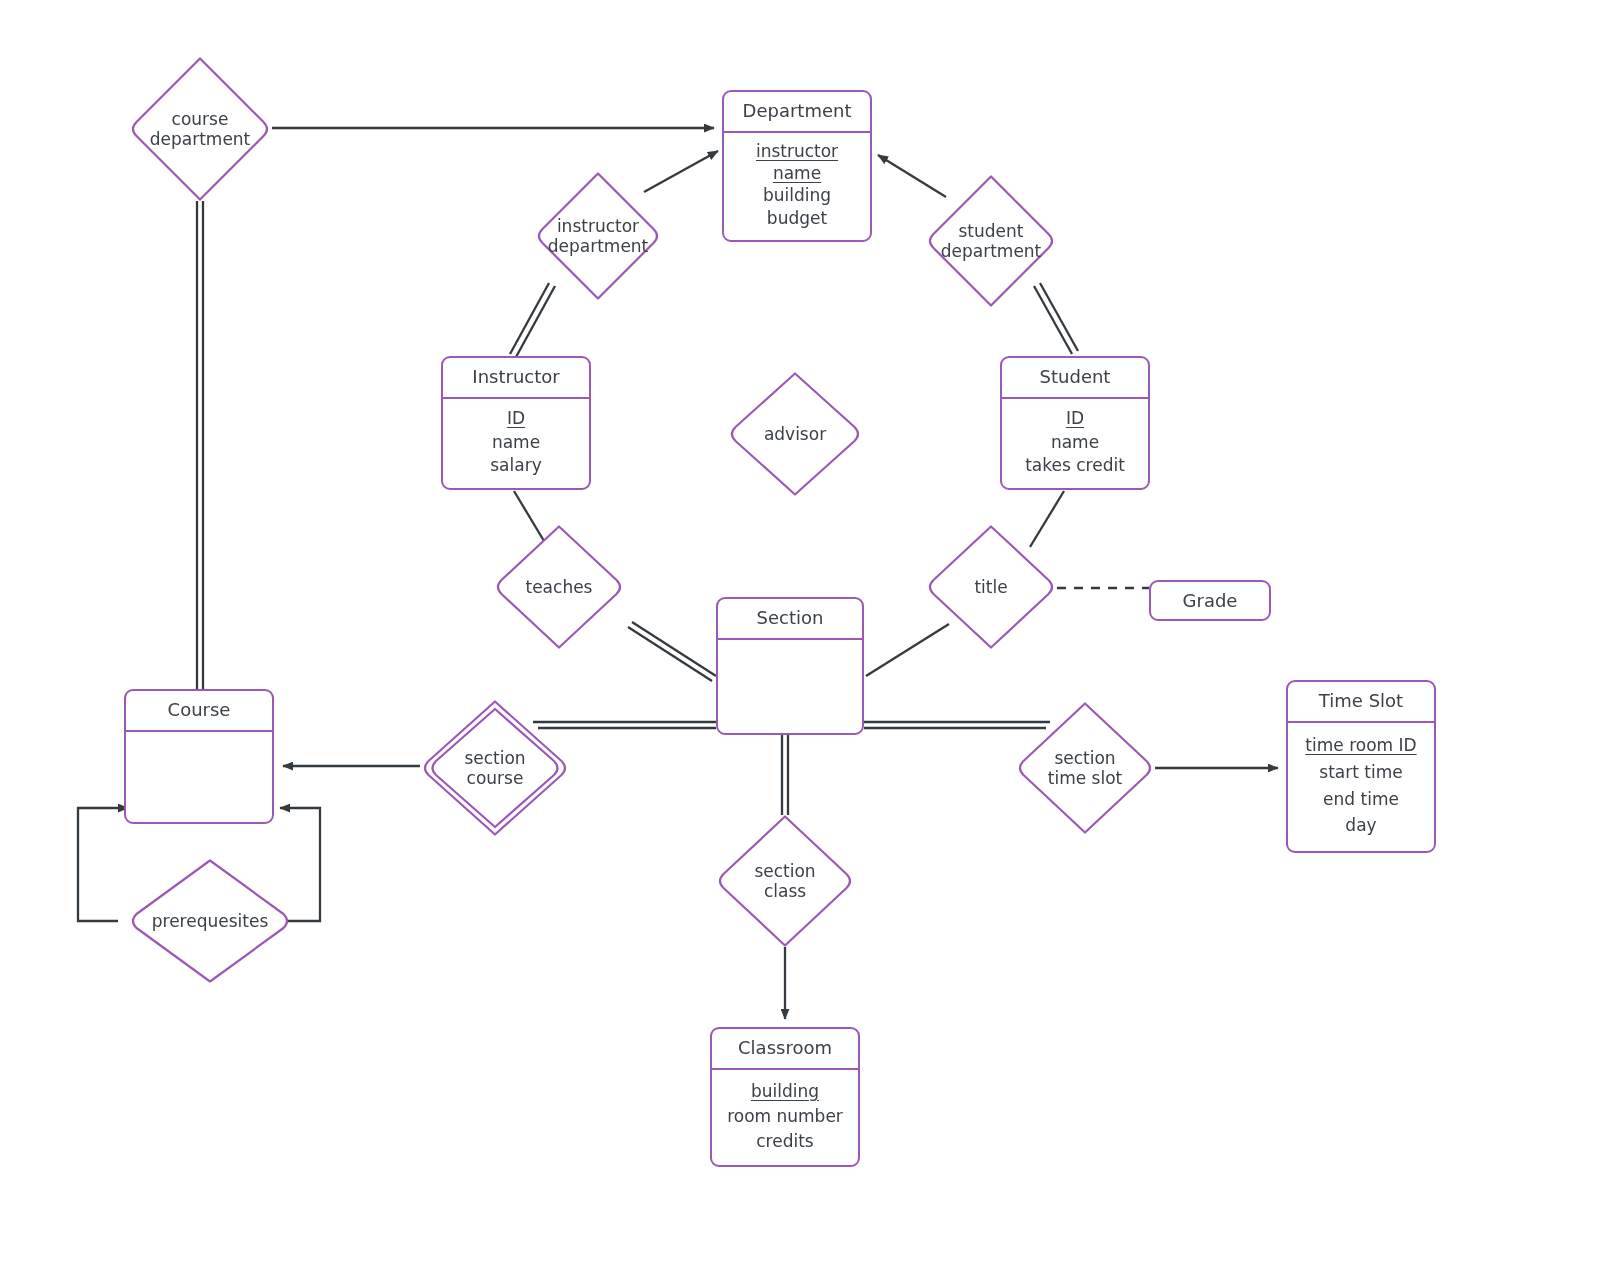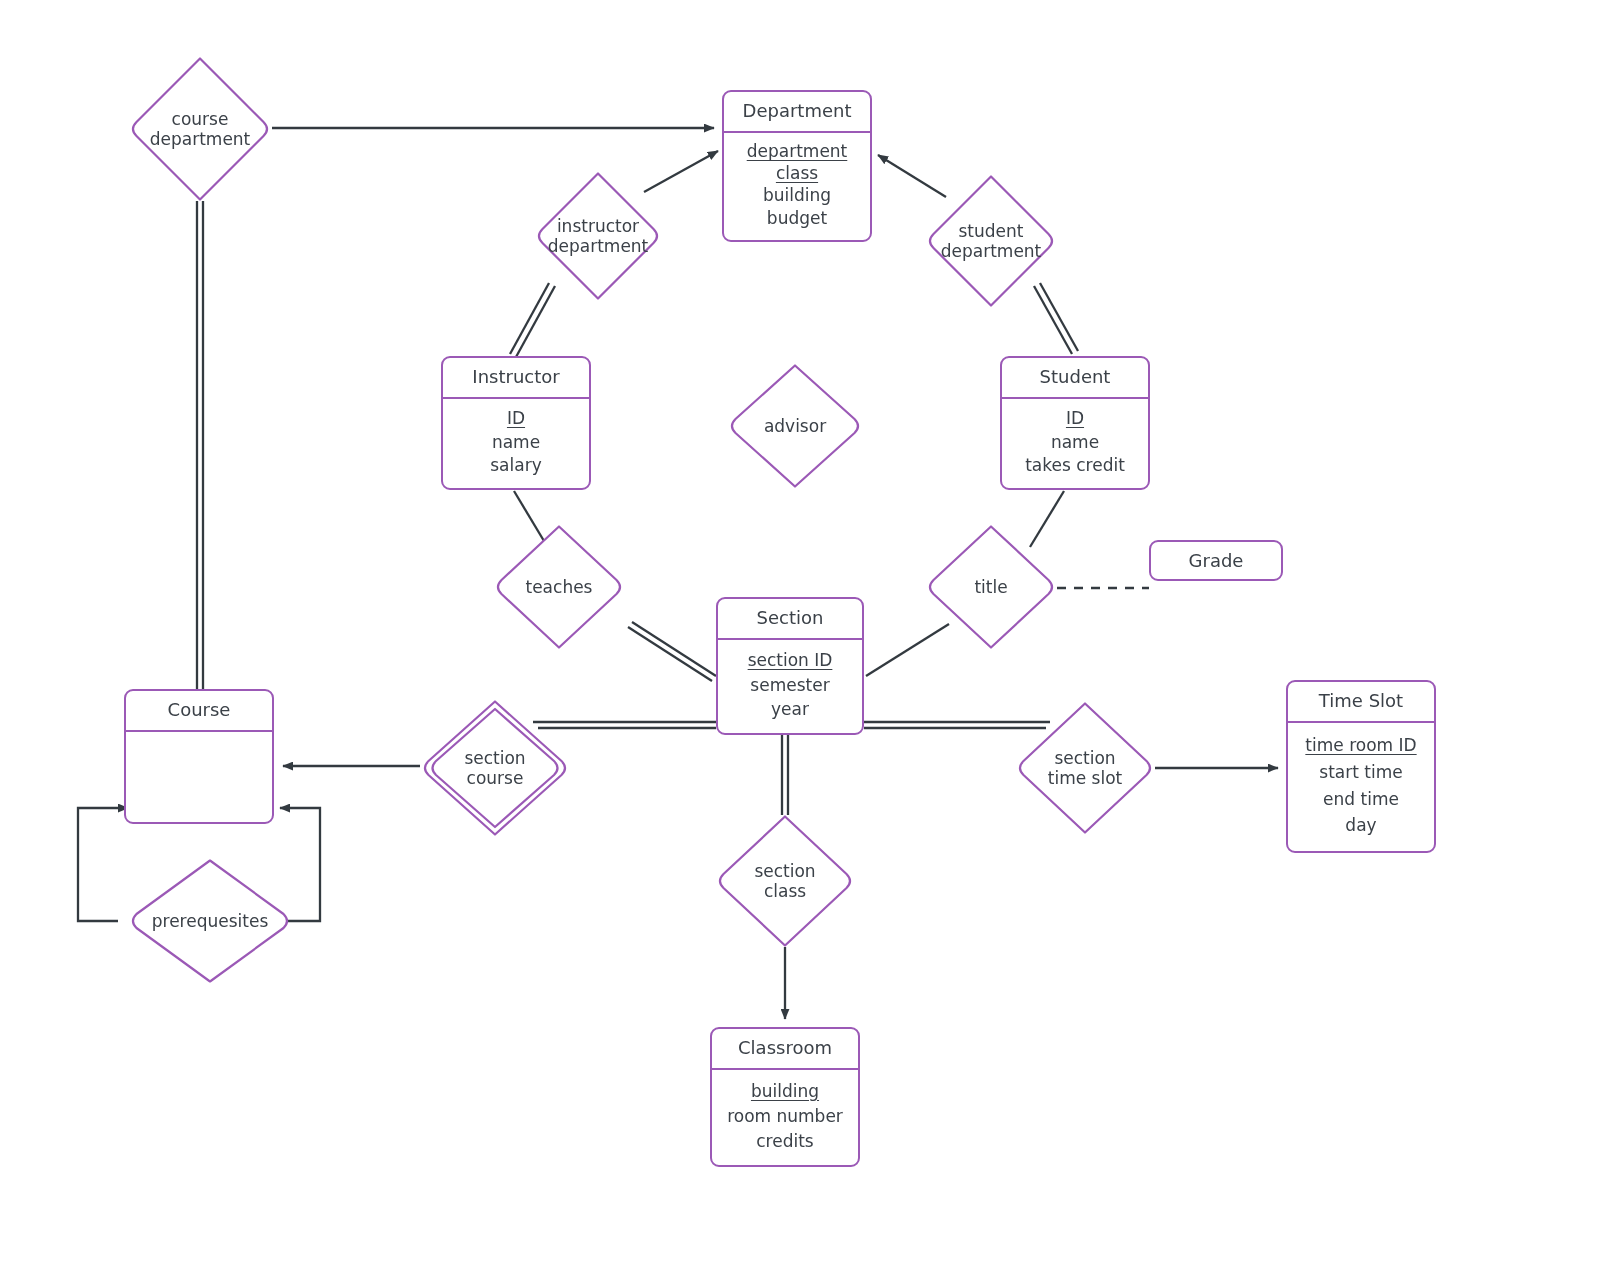--- a/index.html
+++ b/index.html
@@ -168,21 +168,21 @@
       <path d="M 118,921 L 78,921 L 78,808 L 128,808" marker-end="url(#arrowhead)"></path>
 
       <path d="M 282,921 L 320,921 L 320,808 L 280,808" marker-end="url(#arrowhead)"></path>
     </g>
   </svg>
 
   <div id="entities">
       <div class="entity" style="left: 722px; top: 90px; width: 150px; height: 152px;">
         <div class="entity-title">Department</div>
         <div class="entity-attrs">
-          <div class="attr key wrap">department class</div>
+          <div class="attr key wrap">instructor name</div>
           <div class="attr">building</div>
           <div class="attr">budget</div>
         </div>
       </div>
       <div class="entity" style="left: 441px; top: 356px; width: 150px; height: 134px;">
         <div class="entity-title">Instructor</div>
         <div class="entity-attrs">
           <div class="attr key">ID</div>
           <div class="attr">name</div>
           <div class="attr">salary</div>
@@ -191,25 +191,20 @@
       <div class="entity" style="left: 1000px; top: 356px; width: 150px; height: 134px;">
         <div class="entity-title">Student</div>
         <div class="entity-attrs">
           <div class="attr key">ID</div>
           <div class="attr">name</div>
           <div class="attr">takes credit</div>
         </div>
       </div>
       <div class="entity" style="left: 716px; top: 597px; width: 148px; height: 138px;">
         <div class="entity-title">Section</div>
-        <div class="entity-attrs">
-          <div class="attr key">section ID</div>
-          <div class="attr">semester</div>
-          <div class="attr">year</div>
-        </div>
       </div>
       <div class="entity" style="left: 124px; top: 689px; width: 150px; height: 135px;">
         <div class="entity-title">Course</div>
       </div>
       <div class="entity" style="left: 1286px; top: 680px; width: 150px; height: 173px;">
         <div class="entity-title">Time Slot</div>
         <div class="entity-attrs">
           <div class="attr key">time room ID</div>
           <div class="attr">start time</div>
           <div class="attr">end time</div>
@@ -220,21 +215,21 @@
         <div class="entity-title">Classroom</div>
         <div class="entity-attrs">
           <div class="attr key">building</div>
           <div class="attr">room number</div>
           <div class="attr">credits</div>
         </div>
       </div>
     </div>
 
   <div id="plainboxes">
-      <div class="plainbox" style="left: 1149px; top: 540px; width: 134px; height: 41px;">Grade</div>
+      <div class="plainbox" style="left: 1149px; top: 580px; width: 122px; height: 41px;">Grade</div>
     </div>
 
   <div id="relationships">
       <div class="rel" style="left: 128px; top: 57px; width: 144px; height: 144px;">
         <svg width="144" height="144" viewBox="0 0 144 144">
           <path d="M 72,1.5 L 135.5,65 Q 142.5,72 135.5,79 L 72,142.5 L 8.5,79 Q 1.5,72 8.5,65 Z" fill="#ffffff" stroke="#9b59b6" stroke-width="2.2" stroke-linejoin="round"></path>
         </svg>
         <div class="rel-label">course
 department</div>
       </div>
@@ -245,21 +240,21 @@
         <div class="rel-label">instructor
 department</div>
       </div>
       <div class="rel" style="left: 925px; top: 175px; width: 132px; height: 132px;">
         <svg width="132" height="132" viewBox="0 0 132 132">
           <path d="M 66,1.5 L 123.5,59 Q 130.5,66 123.5,73 L 66,130.5 L 8.5,73 Q 1.5,66 8.5,59 Z" fill="#ffffff" stroke="#9b59b6" stroke-width="2.2" stroke-linejoin="round"></path>
         </svg>
         <div class="rel-label">student
 department</div>
       </div>
-      <div class="rel" style="left: 727px; top: 364px; width: 136px; height: 124px;">
+      <div class="rel" style="left: 727px; top: 372px; width: 136px; height: 124px;">
         <svg width="136" height="124" viewBox="0 0 136 124">
           <path d="M 68,1.5 L 127.5,55 Q 134.5,62 127.5,69 L 68,122.5 L 8.5,69 Q 1.5,62 8.5,55 Z" fill="#ffffff" stroke="#9b59b6" stroke-width="2.2" stroke-linejoin="round"></path>
         </svg>
         <div class="rel-label">advisor</div>
       </div>
       <div class="rel" style="left: 493px; top: 525px; width: 132px; height: 124px;">
         <svg width="132" height="124" viewBox="0 0 132 124">
           <path d="M 66,1.5 L 123.5,55 Q 130.5,62 123.5,69 L 66,122.5 L 8.5,69 Q 1.5,62 8.5,55 Z" fill="#ffffff" stroke="#9b59b6" stroke-width="2.2" stroke-linejoin="round"></path>
         </svg>
         <div class="rel-label">teaches</div>

